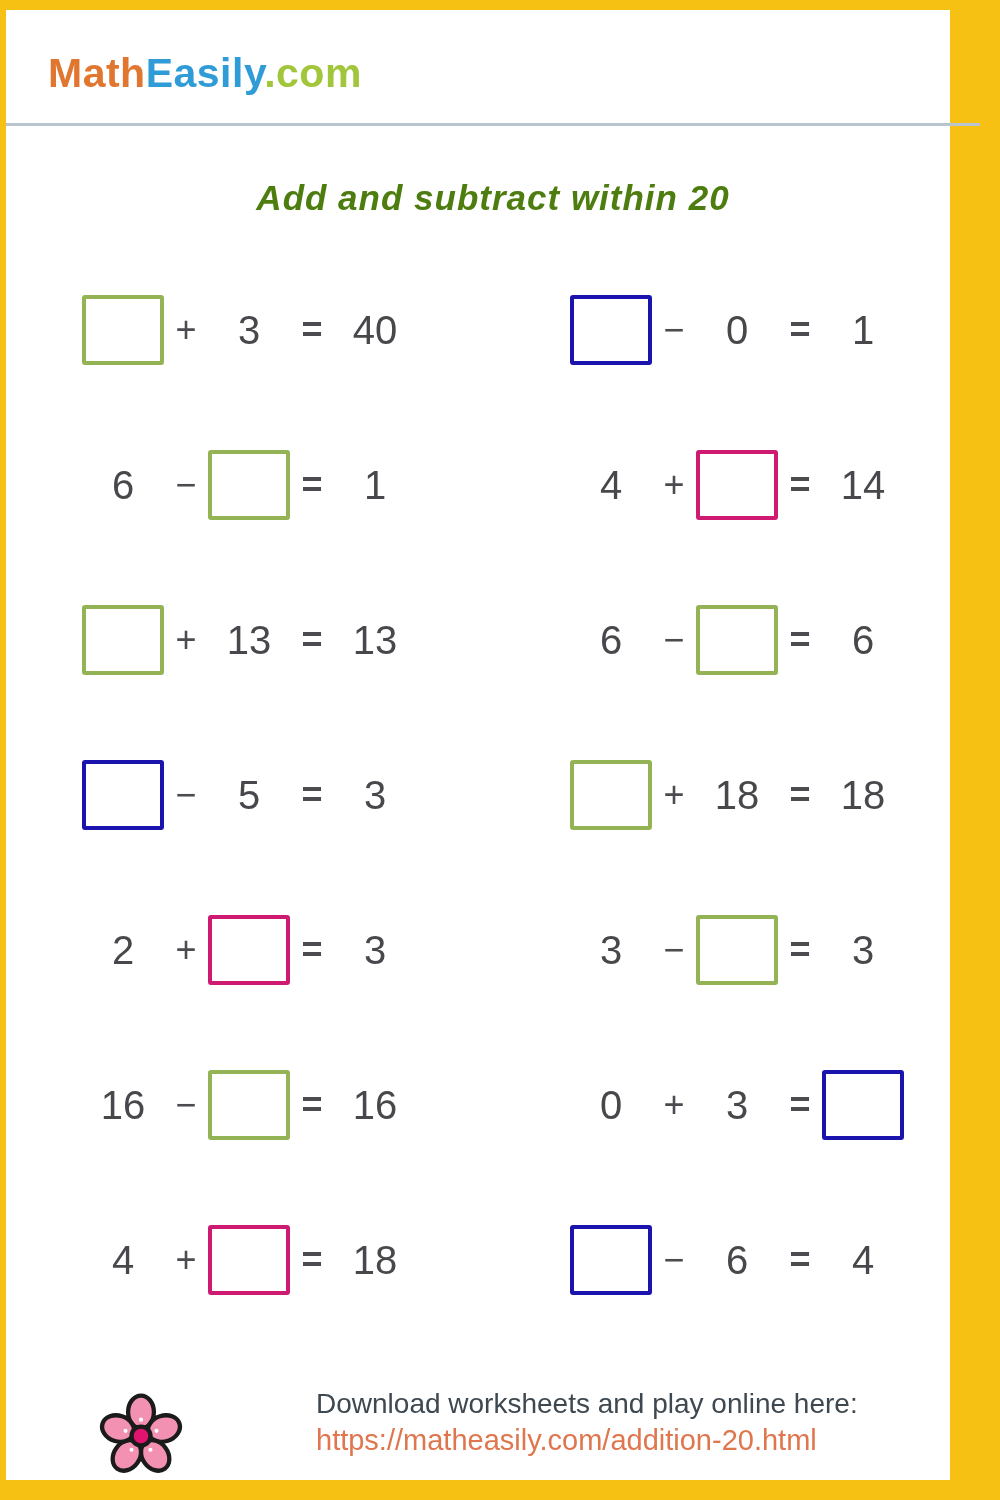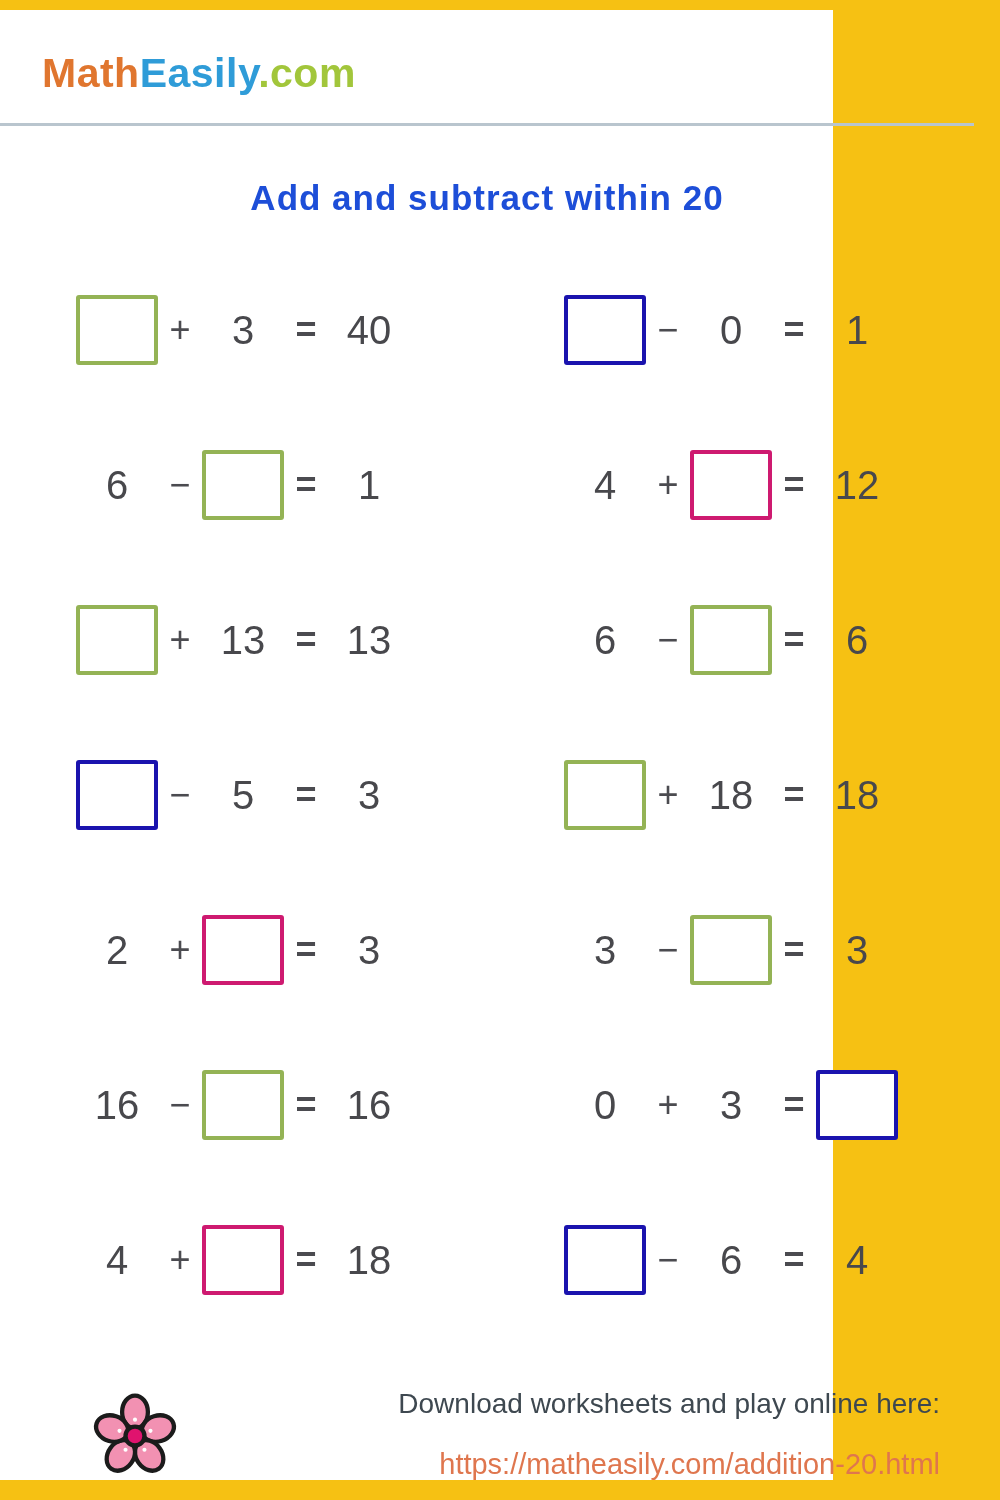--- a/index.html
+++ b/index.html
@@ -3,21 +3,21 @@
 <meta charset="utf-8">
 <style>
   html,body { margin:0; padding:0; }
   body {
     width:1000px; height:1500px; position:relative;
     background:#F6C113;
     font-family:"Liberation Sans", sans-serif;
     overflow:hidden;
   }
   .page {
-    position:absolute; left:0; top:10px; width:833px; height:1470px;
+    position:absolute; left:6px; top:10px; width:944px; height:1470px;
     background:#ffffff;
   }
   
   .logo {
     position:absolute; left:42px; top:40px;
     font-size:41px; font-weight:700; letter-spacing:0.5px;
   }
   .logo .p1 { color:#E0762F; }
   .logo .p2 { color:#2F9CD8; }
   .logo .p3 { color:#A2C63B; }
@@ -27,21 +27,21 @@
   }
   .name-dots { font-size:22px; letter-spacing:1.5px; color:#44454A; }
   .divider {
     position:absolute; left:0; top:113px; width:974px; height:3px;
     background:#B9C5CE;
   }
   
   .title {
     position:absolute; left:0; top:168px; width:974px;
     text-align:center; font-size:35px; font-weight:700;
-    color:#1d4ed8; letter-spacing:1px;
+    color:#4d7c0f; letter-spacing:1px;font-style:italic;
   }
   
   .problems {
     position:absolute; left:0; top:242px;
     display:grid;
     grid-template-columns:336px 336px;
     column-gap:152px;
     grid-auto-rows:155px;
     padding-left:75px;
   }
@@ -59,24 +59,24 @@
   .answer-box {
     width:82px; height:70px; box-sizing:border-box;
     border:4px solid #94B355; border-radius:3px; background:#ffffff;
   }
   
   .flower {
     position:absolute; left:92px; top:1383px; width:86px; height:86px;
   }
   .footer-text {
     position:absolute; left:310px; top:1378px; width:630px;
-    text-align:right;
+    text-align:left;
   }
   .footer-line1 { font-size:28px; color:#3E4850; }
-  .footer-line2 { font-size:29px; color:#DF764E; margin-top:28px; }
+  .footer-line2 { font-size:29px; color:#DF764E; margin-top:4px; }
 </style>
 </head>
 <body>
 
 <div class="page">
 
   <div class="logo">
     <span class="p1">Math</span><span class="p2">Easily</span><span class="p3">.com</span>
   </div>
 
@@ -113,21 +113,21 @@
         <div class="slot equals">=</div>
         <div class="slot number">1</div>
       </div>
       <div class="problem">
         <div class="slot number">4</div>
         <div class="slot operator">+</div>
         <div class="slot">
           <div class="answer-box" style="border-color: rgb(206, 26, 112);"></div>
         </div>
         <div class="slot equals">=</div>
-        <div class="slot number">12</div>
+        <div class="slot number">14</div>
       </div>
       <div class="problem">
         <div class="slot">
           <div class="answer-box" style="border-color: rgb(148, 179, 85);"></div>
         </div>
         <div class="slot operator">+</div>
         <div class="slot number">13</div>
         <div class="slot equals">=</div>
         <div class="slot number">13</div>
       </div>

